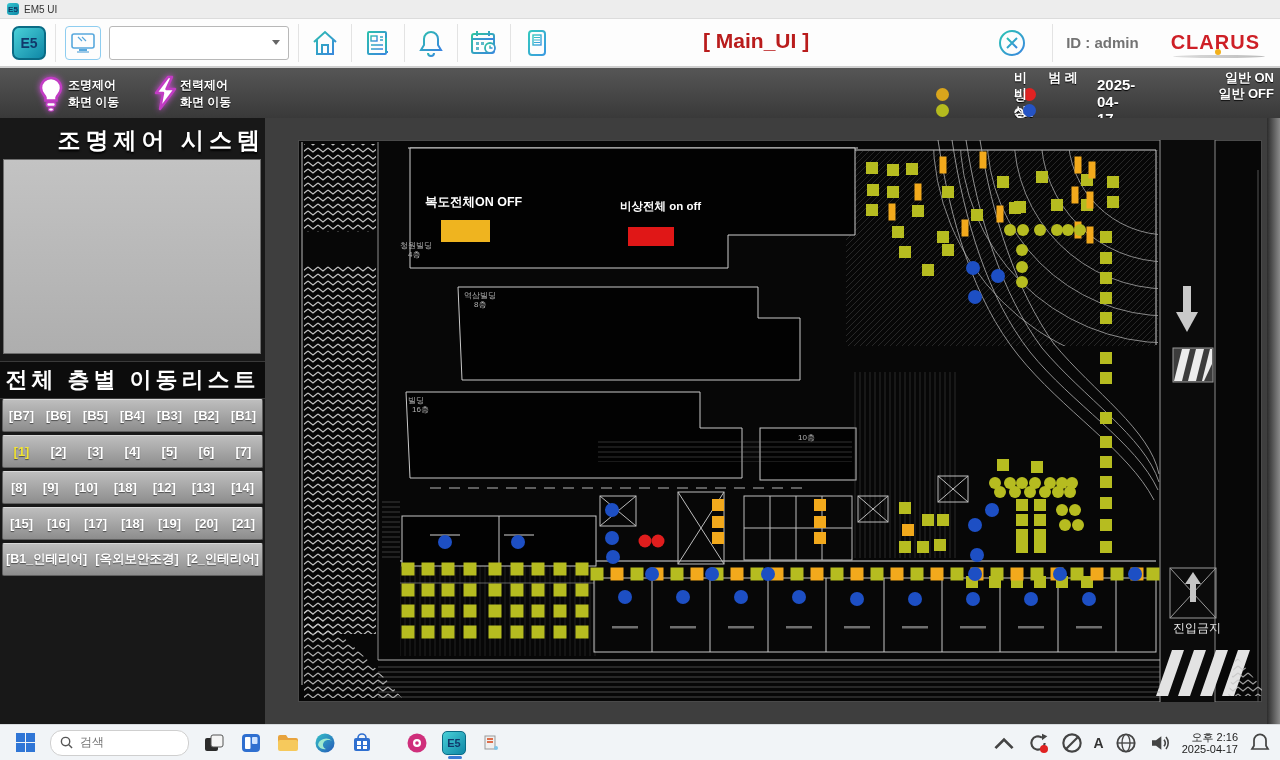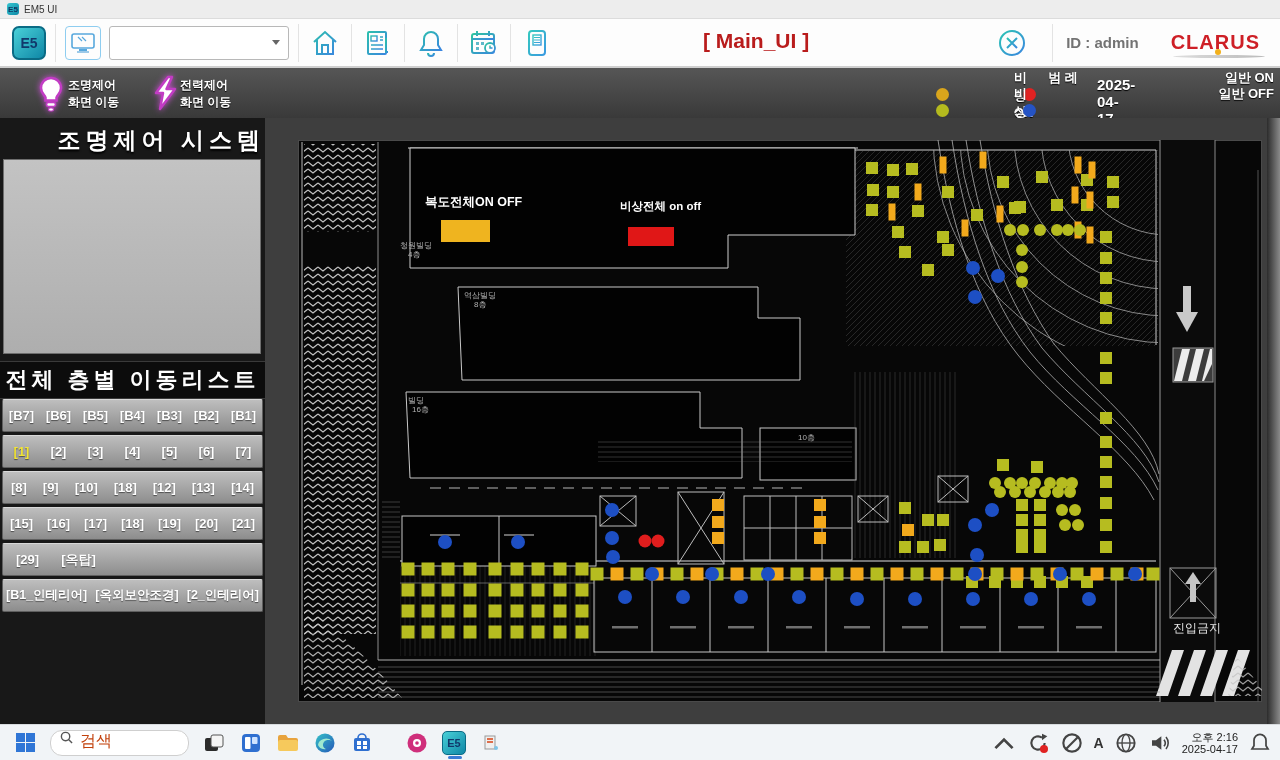--- a/index.html
+++ b/index.html
@@ -61,21 +61,21 @@
   .fl.sel{color:#f2e437;}
   
   .main{position:absolute;left:265px;top:118px;width:1015px;height:607px;background:#3e3e3e;}
   .edge-strip{position:absolute;right:0;top:0;width:13px;height:607px;
     background:linear-gradient(90deg,#2c2c2c,#8a8a8a);}
   
   .taskbar{position:absolute;bottom:0;left:0;width:100%;height:35px;background:#f1f4f7;
     border-top:1px solid #d7dbde;display:flex;align-items:center;}
   .tk-left{display:flex;align-items:center;gap:13px;padding-left:13px;}
   .search{width:128px;height:24px;border-radius:12px;background:#fff;border:1px solid #cfcfcf;
-    display:flex;align-items:flex-start;gap:7px;padding-left:9px;color:#c2410c;font-size:16px;}
+    display:flex;align-items:center;gap:7px;padding-left:9px;color:#737373;font-size:12px;}
   .tkicon{width:24px;height:24px;display:flex;align-items:center;justify-content:center;cursor:pointer;}
   .e5active{position:relative;background:#e4e9ee;border-radius:4px;}
   .e5active::after{content:"";position:absolute;left:6px;bottom:-4px;width:14px;height:3px;
     border-radius:2px;background:#3a7bd5;}
   .tk-right{margin-left:auto;display:flex;align-items:center;gap:10px;padding-right:8px;color:#333;}
   .tk-time{font-size:11px;line-height:12px;text-align:right;color:#222;}
   svg text{font-family:"Liberation Sans",sans-serif;}
 </style>
 </head>
 <body>
@@ -265,24 +265,20 @@
         <span class="fl">[14]</span>
       </div>
       <div class="sb-row">
         <span class="fl">[15]</span>
         <span class="fl">[16]</span>
         <span class="fl">[17]</span>
         <span class="fl">[18]</span>
         <span class="fl">[19]</span>
         <span class="fl">[20]</span>
         <span class="fl">[21]</span>
-      </div>
-      <div class="sb-row left">
-        <span class="fl">[29]</span>
-        <span class="fl">[옥탑]</span>
       </div>
       <div class="sb-row compact">
         <span class="fl">[B1_인테리어]</span>
         <span class="fl">[옥외보안조경]</span>
         <span class="fl">[2_인테리어]</span>
       </div>
     </div>
 </div>
 
 <div class="main">

